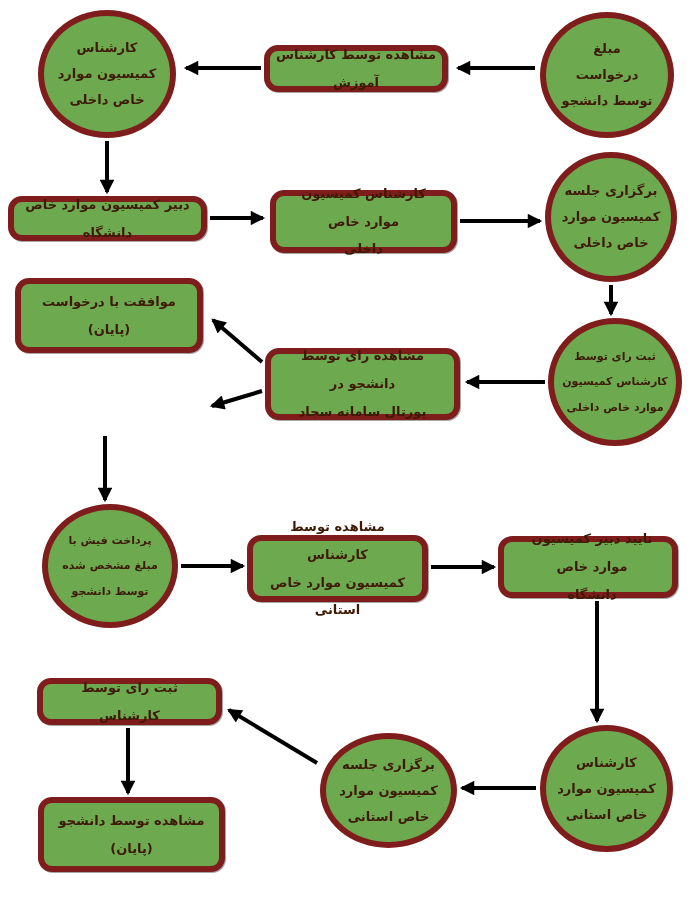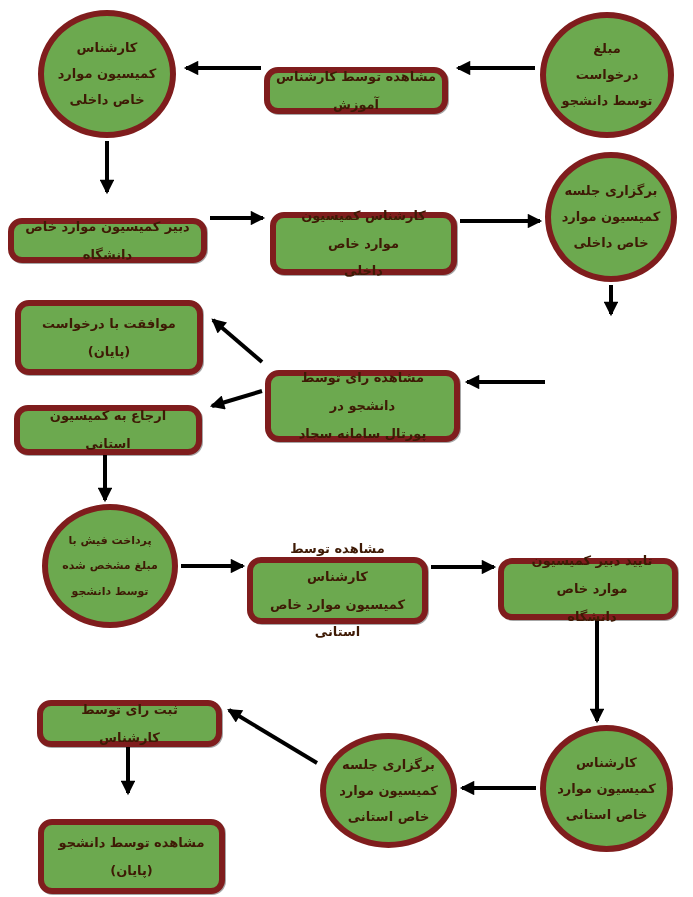--- a/index.html
+++ b/index.html
@@ -31,21 +31,20 @@
     color: #3e1a05;
     text-align: center;
     direction: rtl;
   }
   .node.circle {
     border-radius: 50%;
   }
   .node.rect {
     border-radius: 14px;
     box-shadow: 1px 1px 0 rgba(0,0,0,0.35);
-    margin-top: 22px;
   }
   .label {
     white-space: pre-line;
     font-weight: bold;
     padding: 0 6px;
   }
   .circle .label { font-size: 13px; line-height: 2.0; }
   .circle.small .label { font-size: 11px; line-height: 2.3; }
   .rect .label { font-size: 13px; line-height: 2.15; }
 </style>
@@ -104,34 +103,36 @@
   <div class="node rect" style="left:8px;top:196px;width:199px;height:45px;">
     <span class="label">دبیر کمیسیون موارد خاص دانشگاه</span>
   </div>
 
   <div class="node circle" style="left:545px;top:152px;width:132px;height:130px;">
     <span class="label">برگزاری جلسه
 کمیسیون موارد
 خاص داخلی</span>
   </div>
 
+  <div class="node circle small" style="left:548px;top:318px;width:134px;height:128px;">
+    <span class="label">ثبت رای توسط
+کارشناس کمیسیون
+موارد خاص داخلی</span>
+  </div>
 
   <div class="node rect" style="left:265px;top:348px;width:195px;height:72px;">
     <span class="label">مشاهده رای توسط دانشجو در
 پورتال سامانه سجاد</span>
   </div>
 
   <div class="node rect" style="left:15px;top:278px;width:188px;height:75px;">
     <span class="label">موافقت با درخواست
 (پایان)</span>
   </div>
 
-  <div class="node rect" style="left:14px;top:383px;width:188px;height:50px;">
-    <span class="label">ارجاع به کمیسیون استانی</span>
-  </div>
 
   <div class="node circle small" style="left:42px;top:504px;width:136px;height:124px;">
     <span class="label">پرداخت فیش با
 مبلغ مشخص شده
 توسط دانشجو</span>
   </div>
 
   <div class="node rect" style="left:247px;top:535px;width:181px;height:67px;">
     <span class="label">مشاهده توسط کارشناس
 کمیسیون موارد خاص استانی</span>

